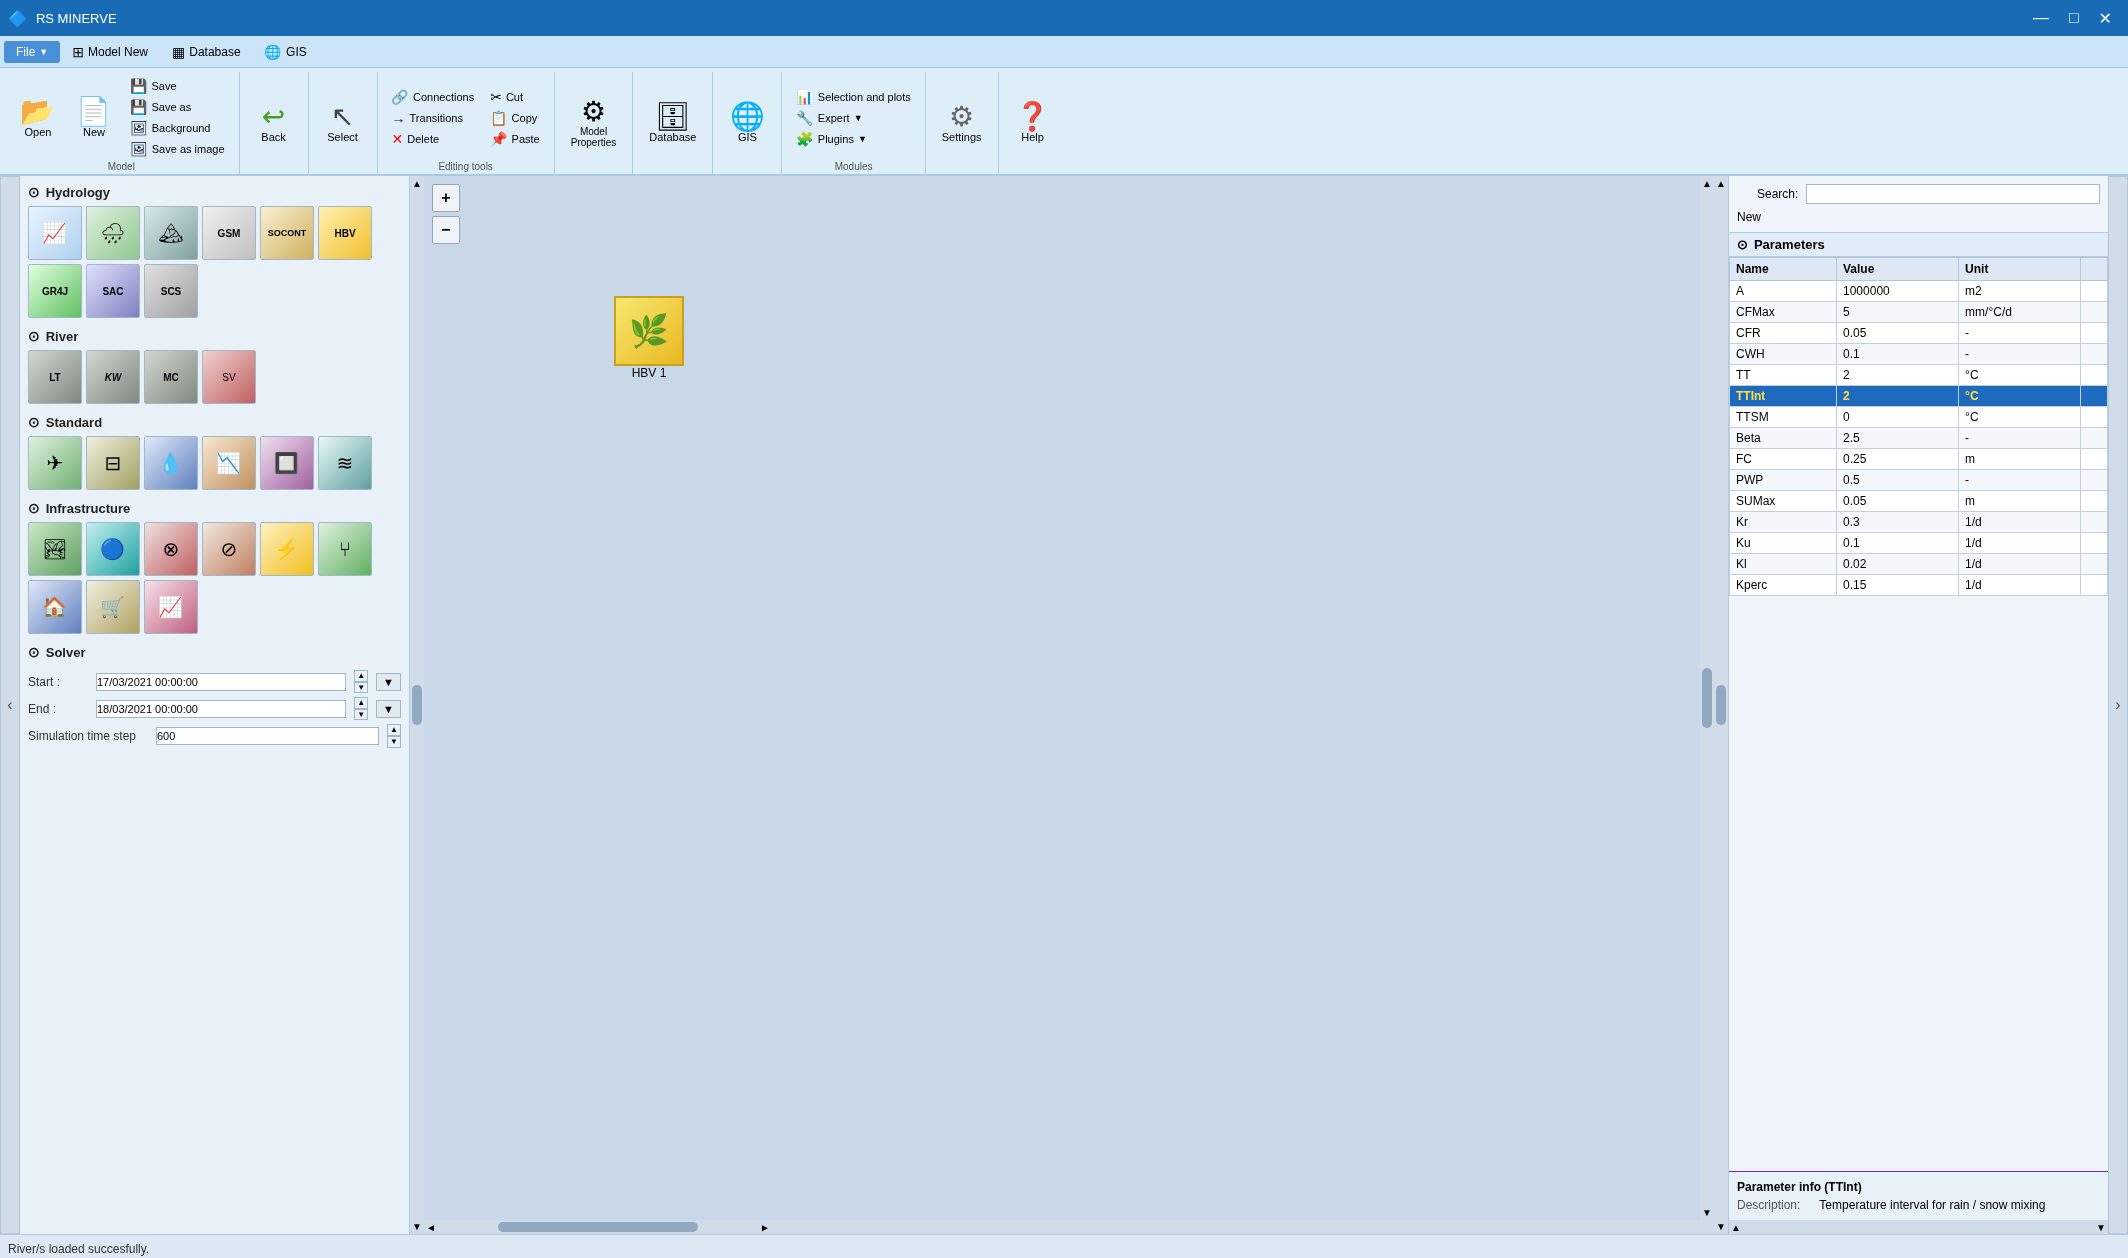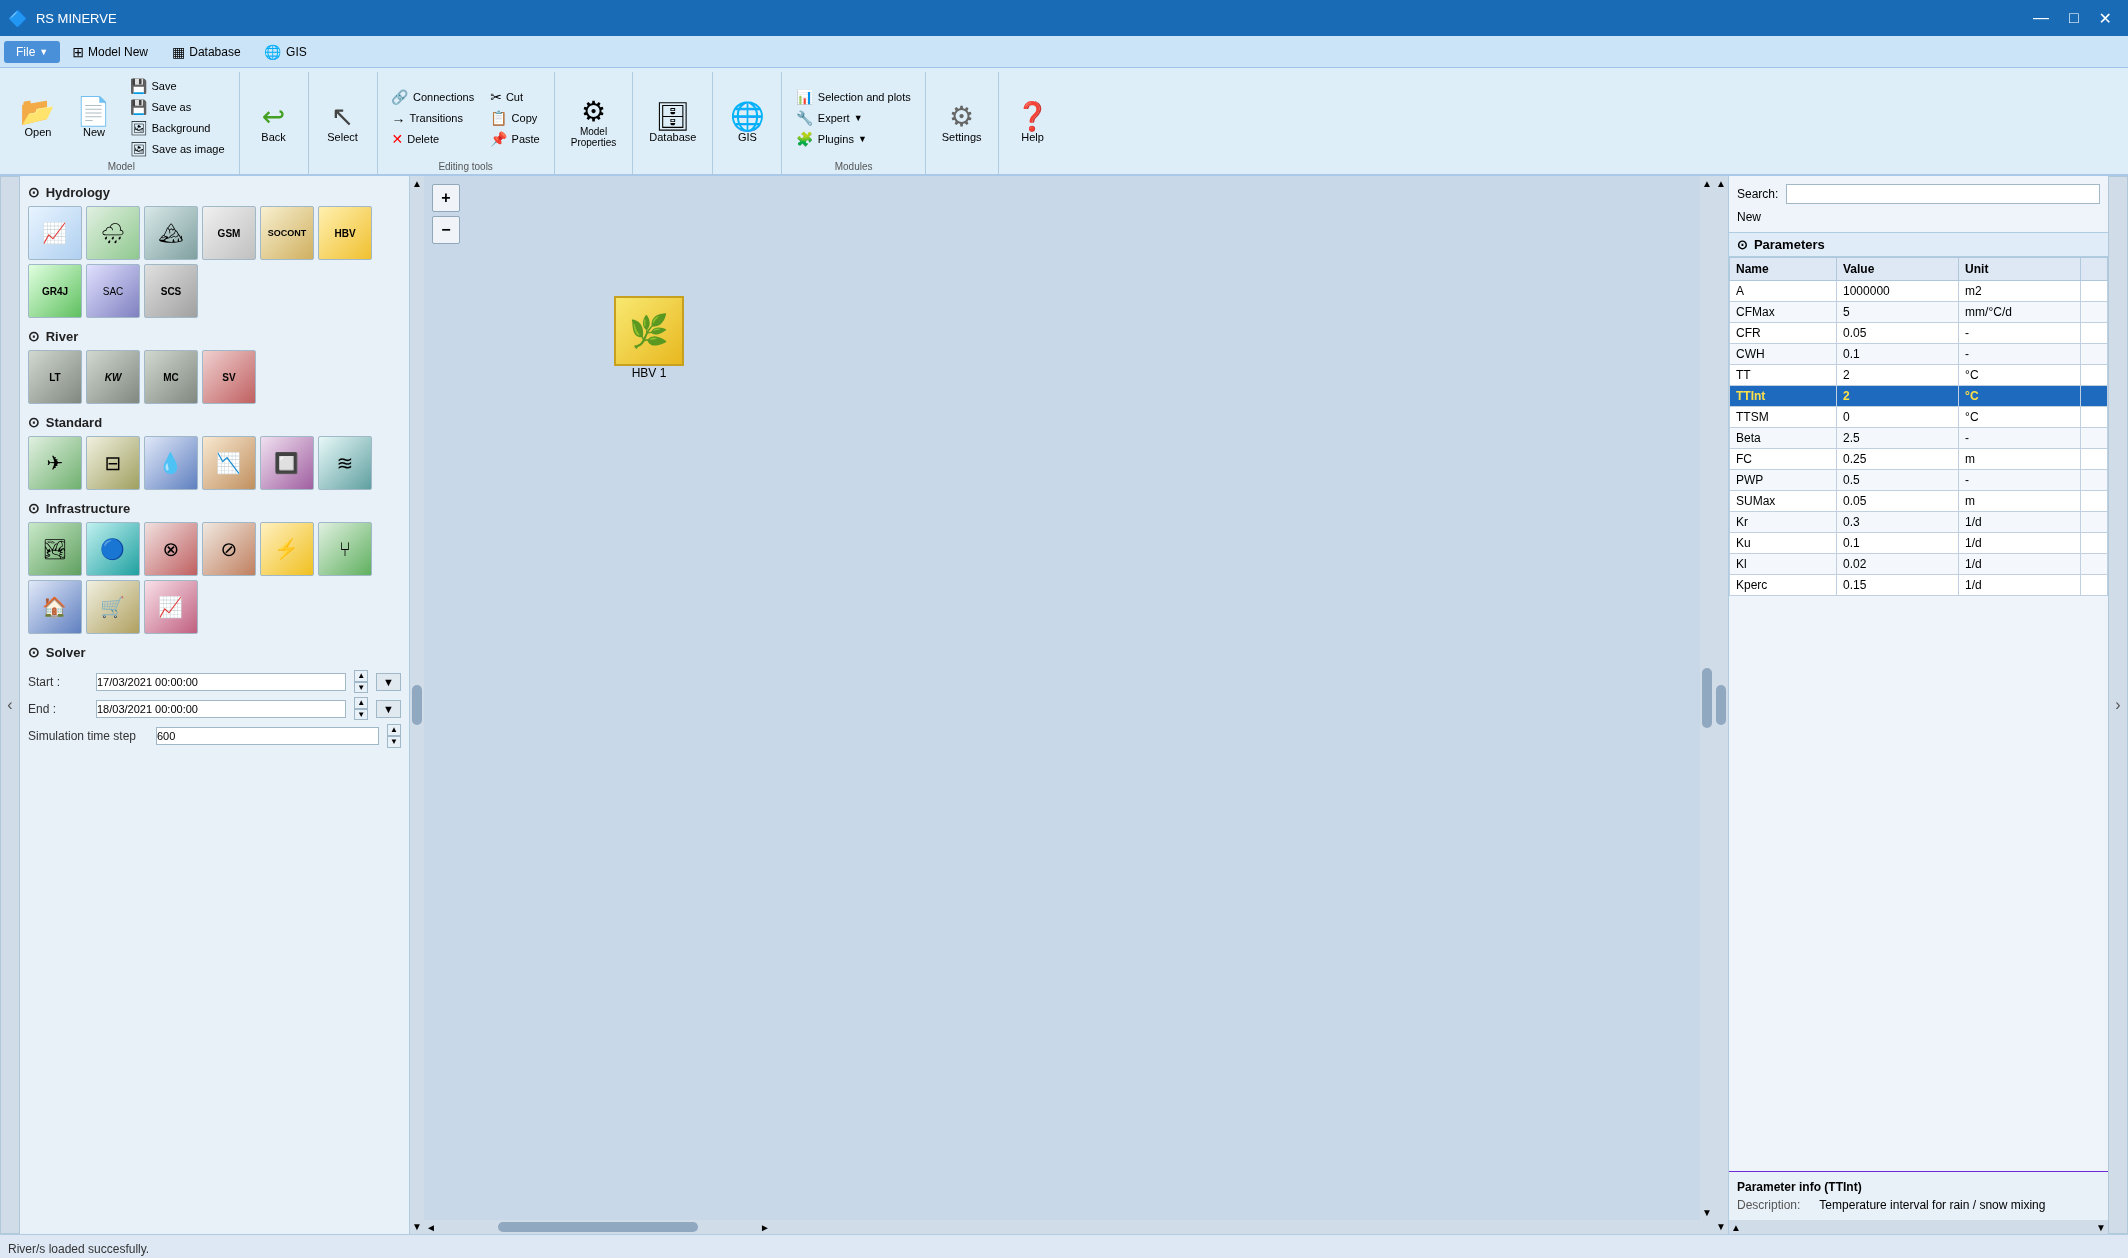--- a/index.html
+++ b/index.html
@@ -192,21 +192,21 @@
       border-left: 1px solid #b0cce0;
       display: flex;
       flex-direction: column;
       overflow: hidden;
     }
     .right-panel-top {
       padding: 8px;
       border-bottom: 1px solid #b0cce0;
     }
     .search-row { display: flex; align-items: center; gap: 8px; margin-bottom: 6px; }
-    .search-label { font-size: 12px; }
+    .search-label { font-size: 12px; margin-left: 20px; }
     .search-input {
       flex: 1; padding: 2px 4px; border: 1px solid #a0b8c8;
       background: white; font-size: 12px;
     }
     .new-label { font-size: 12px; }
 
     .params-section { flex: 1; overflow: hidden; display: flex; flex-direction: column; }
     .params-header {
       padding: 4px 8px;
       display: flex; align-items: center; gap: 6px;
@@ -488,33 +488,33 @@
         <span>Hydrology</span>
       </div>
       <div class="component-grid">
         <div class="component-item comp-hydro-1">📈</div>
         <div class="component-item comp-hydro-2">🌧</div>
         <div class="component-item" style="background:linear-gradient(135deg,#d8e8e8,#80a0a0);">🏔</div>
         <div class="component-item" style="background:linear-gradient(135deg,#f0f0f0,#c0c0c0);font-size:10px;font-weight:bold;">GSM</div>
         <div class="component-item" style="background:linear-gradient(135deg,#f8f0d0,#d0b060);font-size:9px;font-weight:bold;">SOCONT</div>
         <div class="component-item comp-hbv" style="font-size:10px;font-weight:bold;">HBV</div>
         <div class="component-item" style="background:linear-gradient(135deg,#e0ffe0,#60c060);font-size:10px;font-weight:bold;">GR4J</div>
-        <div class="component-item" style="background:linear-gradient(135deg,#e0e0ff,#8080c0);font-size:10px;font-weight:normal;">SAC</div>
+        <div class="component-item" style="background:linear-gradient(135deg,#e0e0ff,#8080c0);font-size:10px;font-weight:bold;">SAC</div>
         <div class="component-item" style="background:linear-gradient(135deg,#e0e0e0,#a0a0a0);font-size:10px;font-weight:bold;">SCS</div>
       </div>
 
       <div class="section-header">
         <span class="toggle">⊙</span>
         <span>River</span>
       </div>
       <div class="component-grid">
         <div class="component-item comp-river" style="font-size:10px;font-weight:bold;">LT</div>
         <div class="component-item comp-river" style="font-size:10px;font-weight:bold;font-style:italic;">KW</div>
         <div class="component-item comp-river" style="font-size:10px;font-weight:bold;">MC</div>
-        <div class="component-item" style="background:linear-gradient(135deg,#f0d0d0,#c06060);font-size:10px;font-weight:bold;">SV</div>
+        <div class="component-item" style="background:linear-gradient(135deg,#f0d0d0,#c06060);font-size:10px;font-weight:normal;">SV</div>
       </div>
 
       <div class="section-header">
         <span class="toggle">⊙</span>
         <span>Standard</span>
       </div>
       <div class="component-grid">
         <div class="component-item" style="background:linear-gradient(135deg,#e0f0e0,#70b070);">✈</div>
         <div class="component-item" style="background:linear-gradient(135deg,#f0f0e0,#a0a060);">⊟</div>
         <div class="component-item" style="background:linear-gradient(135deg,#e0e8f8,#6080c0);">💧</div>

